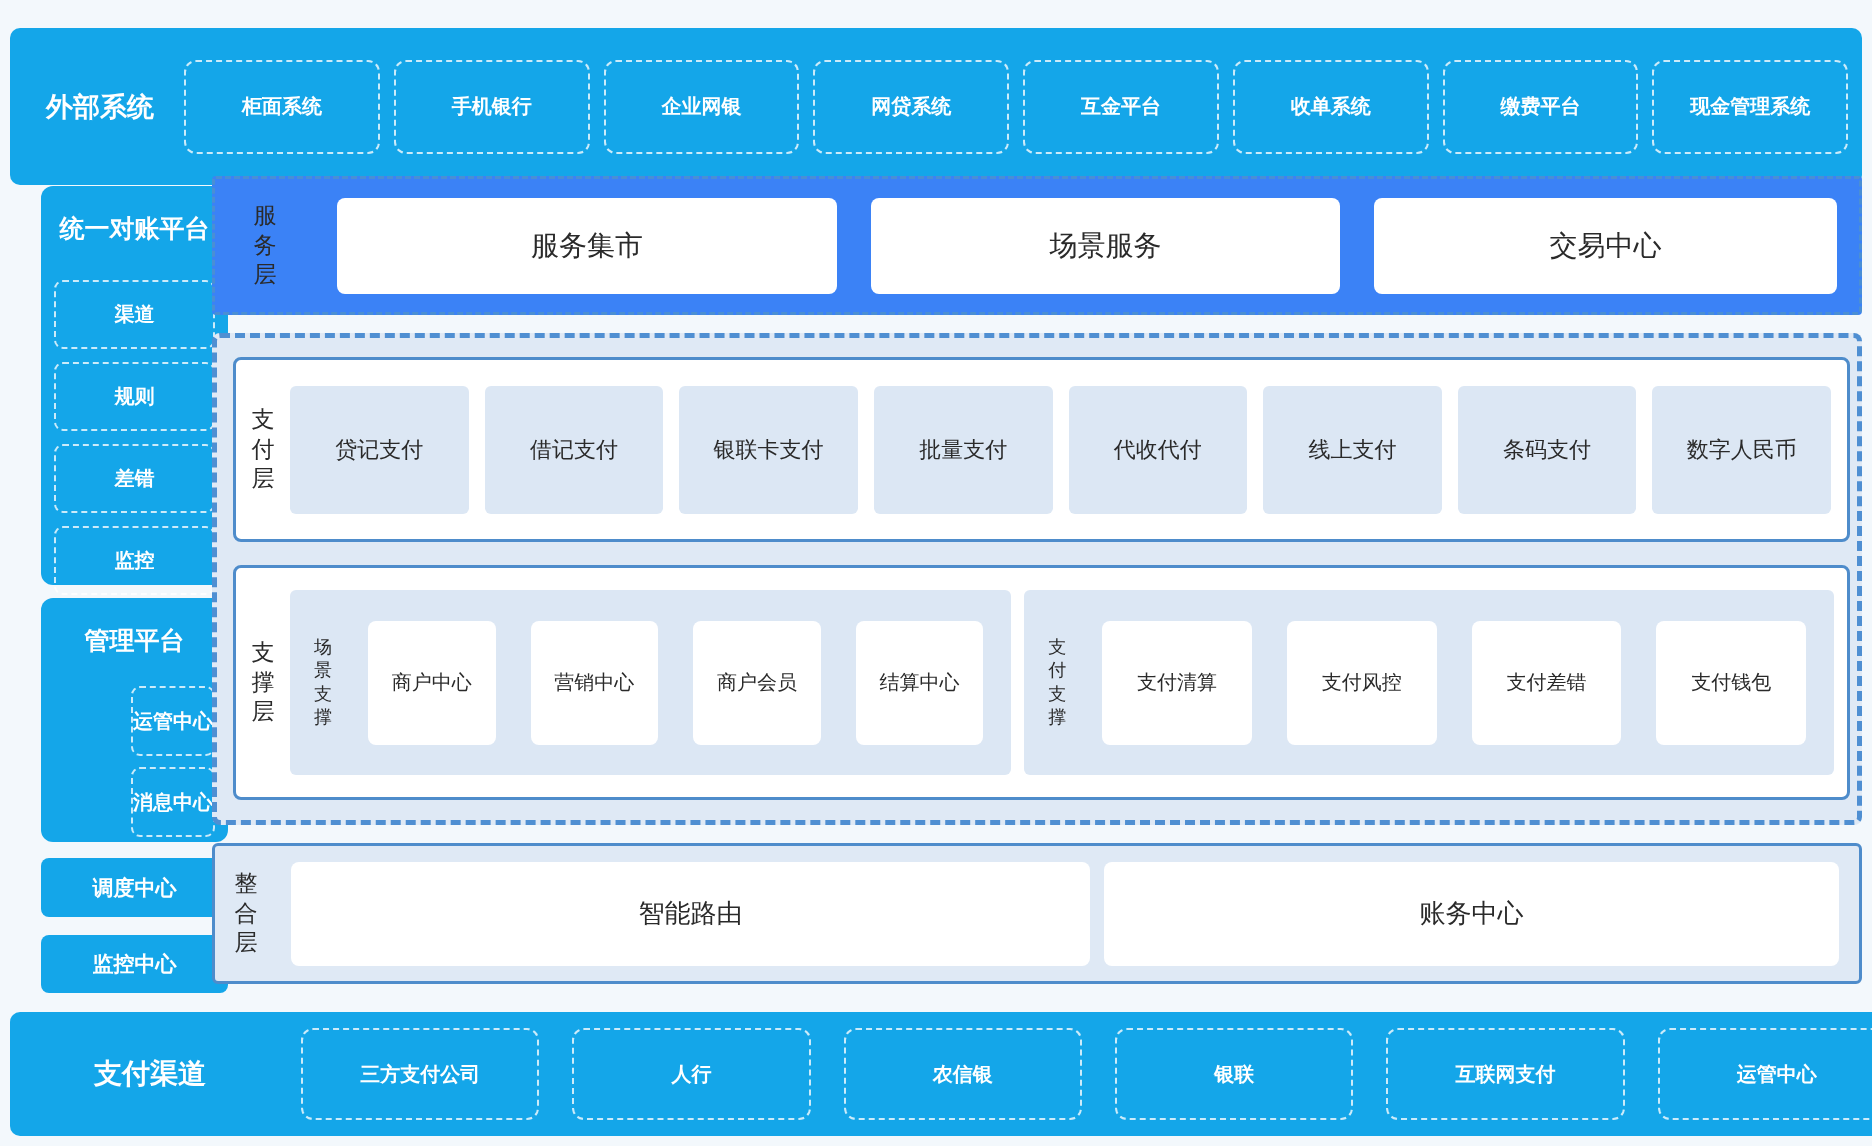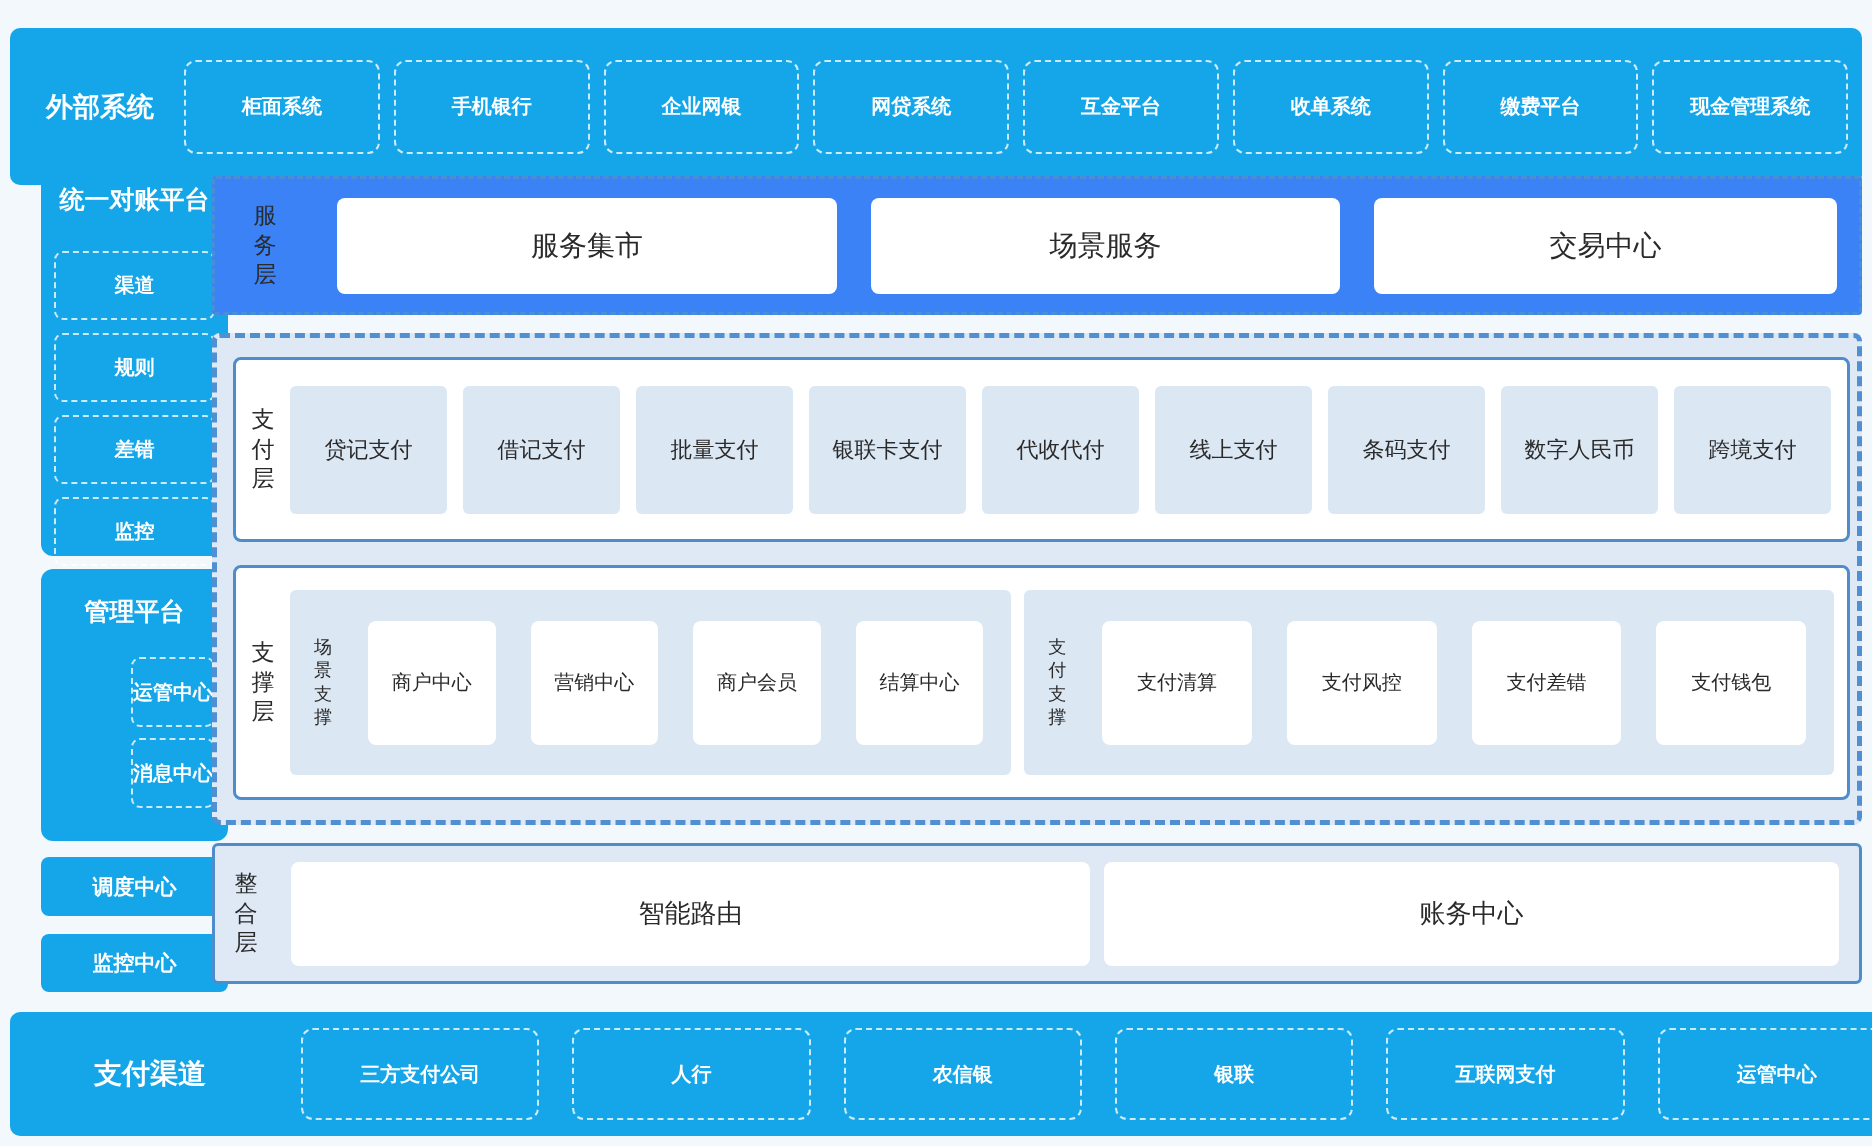--- a/index.html
+++ b/index.html
@@ -24,37 +24,37 @@
   .bottombar .bar-title{width:207px;font-size:28px;}
   .bar-items{flex:1;display:flex;gap:14px;margin-right:14px;}
   .dash-node{
     flex:1;height:90px;border:2px dashed rgba(255,255,255,.78);
     border-radius:12px;display:flex;align-items:center;justify-content:center;
     font-size:20px;font-weight:bold;
   }
   .bottombar .dash-node{height:88px;gap:0;}
   .bottombar .bar-items{gap:33px;margin-right:14px;}
   
-  .sidebar{position:absolute;left:10px;top:157px;width:187px;padding-left:31px;}
+  .sidebar{position:absolute;left:10px;top:186px;width:187px;padding-left:31px;}
   .side-block{
     background:#14a6e9;color:#fff;border-radius:12px;
     padding:0 13px 12px 13px;box-sizing:border-box;
   }
   .side-block .sb-title{
     text-align:center;font-weight:bold;font-size:25px;
     padding:22px 0 0 0;height:44px;line-height:40px;
   }
   .sb-items{display:flex;flex-direction:column;gap:13px;margin-top:28px;}
   .sb-item{
     height:65px;border:2px dashed rgba(255,255,255,.78);border-radius:9px;
     display:flex;align-items:center;justify-content:center;
     font-size:20px;font-weight:bold;
   }
   .blk1{height:399px;}
-  .blk2{height:272px;margin-top:13px;}
+  .blk2{height:244px;margin-top:13px;}
   .blk2 .sb-items{margin-top:22px;gap:11px;align-items:flex-end;}
   .blk2 .sb-item{height:66px;}
   .side-solo{
     background:#14a6e9;color:#fff;border-radius:8px;height:59px;
     display:flex;align-items:center;justify-content:center;
     font-size:21px;font-weight:bold;
   }
   .solo1{margin-top:16px;}
   .solo2{margin-top:18px;height:58px;}
   
@@ -169,27 +169,26 @@
 
   <div class="big-dashed">
 
     <div class="layer-box pay-box">
       <div class="vcol">
           <span>支付层</span>
         </div>
       <div class="pay-items">
         <div class="pay-item">贷记支付</div>
         <div class="pay-item">借记支付</div>
+        <div class="pay-item">银联卡支付</div>
         <div class="pay-item">批量支付</div>
-        <div class="pay-item">银联卡支付</div>
         <div class="pay-item">代收代付</div>
         <div class="pay-item">线上支付</div>
         <div class="pay-item">条码支付</div>
         <div class="pay-item">数字人民币</div>
-        <div class="pay-item">跨境支付</div>
       </div>
     </div>
 
     <div class="layer-box sup-box">
       <div class="vcol">
           <span>支撑层</span>
         </div>
       <div class="sup-panels">
         <div class="sup-panel p1">
           <div class="vcol">

